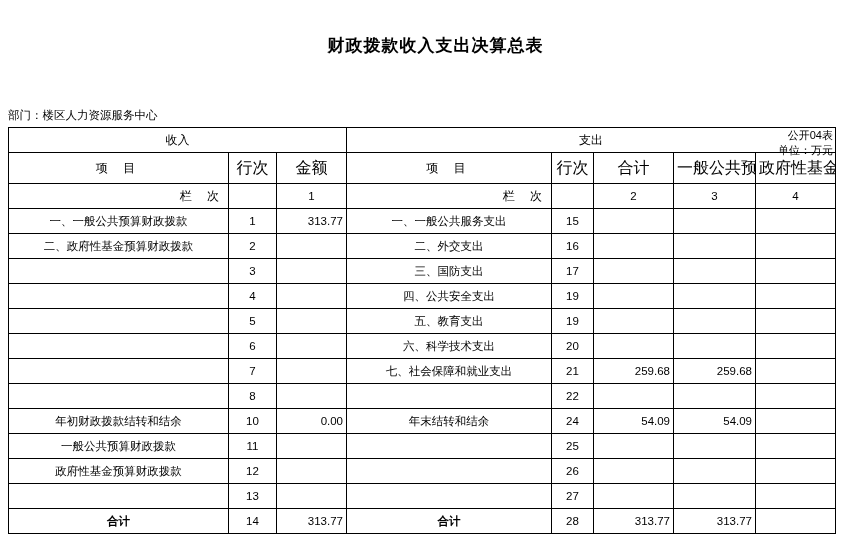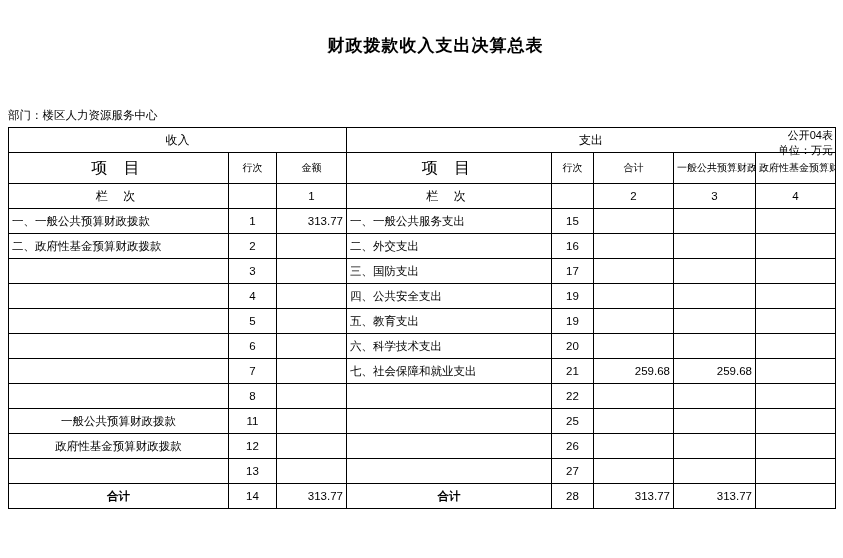--- a/index.html
+++ b/index.html
@@ -55,26 +55,26 @@
   table.main td {
     border: 1px solid #000000;
     height: 24px;
     padding: 0 3px;
     vertical-align: middle;
     overflow: hidden;
     white-space: nowrap;
   }
   .c-center { text-align: center; }
   .c-right  { text-align: right; padding-right: 8px; margin-top: 18px; }
-  .c-left   { text-align: left; padding-left: 6px; }
+  .c-left   { text-align: center; padding-left: 6px; }
   .bold { font-weight: bold; }
   .hdr-group { text-align: center; font-size: 12px; }
-  .hdr-item { text-align: center; font-size: 16px; letter-spacing: 6px; }
-  .lan { text-align: center; font-size: 12px; letter-spacing: 6px; }
-  .small-head { font-size: 10px; text-align: center; line-height: 14px; white-space: normal; }
+  .hdr-item { text-align: center; font-size: 12px; letter-spacing: 6px; }
+  .lan { text-align: right; font-size: 12px; letter-spacing: 6px; }
+  .small-head { font-size: 16px; text-align: center; line-height: 14px; white-space: normal; }
 </style>
 </head>
 <body>
 
 <div class="page">
 
   <div class="title">财政拨款收入支出决算总表</div>
 
   <div class="meta-right">
     <div>公开04表</div>
@@ -194,20 +194,30 @@
         <td class="c-left"></td>
         <td class="c-center">8</td>
         <td class="c-right"></td>
         <td class="c-left"></td>
         <td class="c-center">22</td>
         <td class="c-right"></td>
         <td class="c-right"></td>
         <td class="c-right"></td>
       </tr>
       <tr>
+        <td class="c-center">年初财政拨款结转和结余</td>
+        <td class="c-center">10</td>
+        <td class="c-right">0.00</td>
+        <td class="c-center">年末结转和结余</td>
+        <td class="c-center">24</td>
+        <td class="c-right">54.09</td>
+        <td class="c-right">54.09</td>
+        <td class="c-right"></td>
+      </tr>
+      <tr>
         <td class="c-center">一般公共预算财政拨款</td>
         <td class="c-center">11</td>
         <td class="c-right"></td>
         <td class="c-center"></td>
         <td class="c-center">25</td>
         <td class="c-right"></td>
         <td class="c-right"></td>
         <td class="c-right"></td>
       </tr>
       <tr>

